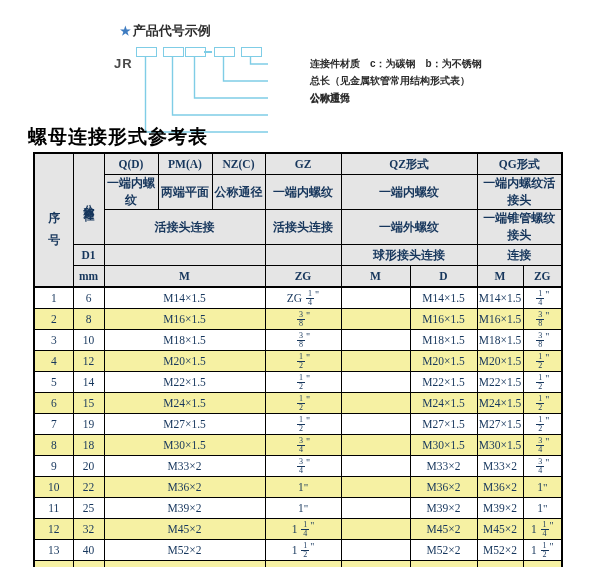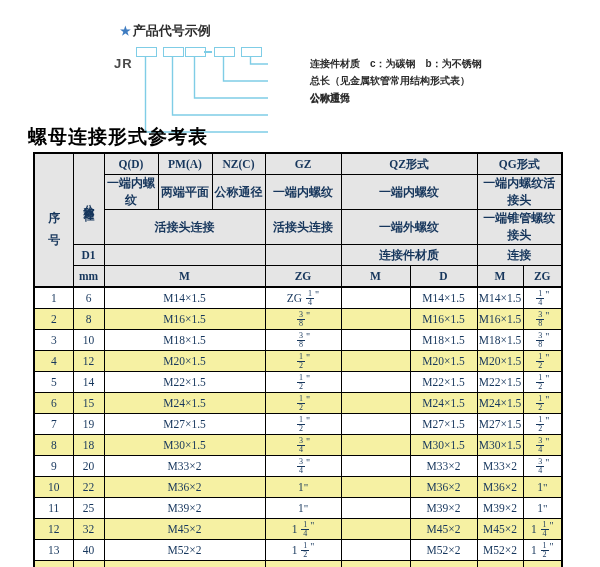--- a/index.html
+++ b/index.html
@@ -107,21 +107,21 @@
       <tr>
         <td class="hd cn" colspan="3">活接头连接</td>
         <td class="hd cn">活接头连接</td>
         <td class="hd cn" colspan="2">一端外螺纹</td>
         <td class="hd cn" colspan="2">一端锥管螺纹接头</td>
       </tr>
       <tr>
         <td class="hd">D1</td>
         <td class="hd" colspan="3"></td>
         <td class="hd"></td>
-        <td class="hd cn" colspan="2">连接件材质</td>
+        <td class="hd cn" colspan="2">球形接头连接</td>
         <td class="hd cn" colspan="2">连接</td>
       </tr>
       <tr>
         <td class="hd">mm</td>
         <td class="hd" colspan="3">M</td>
         <td class="hd">ZG</td>
         <td class="hd">M</td>
         <td class="hd">D</td>
         <td class="hd">M</td>
         <td class="hd">ZG</td>

